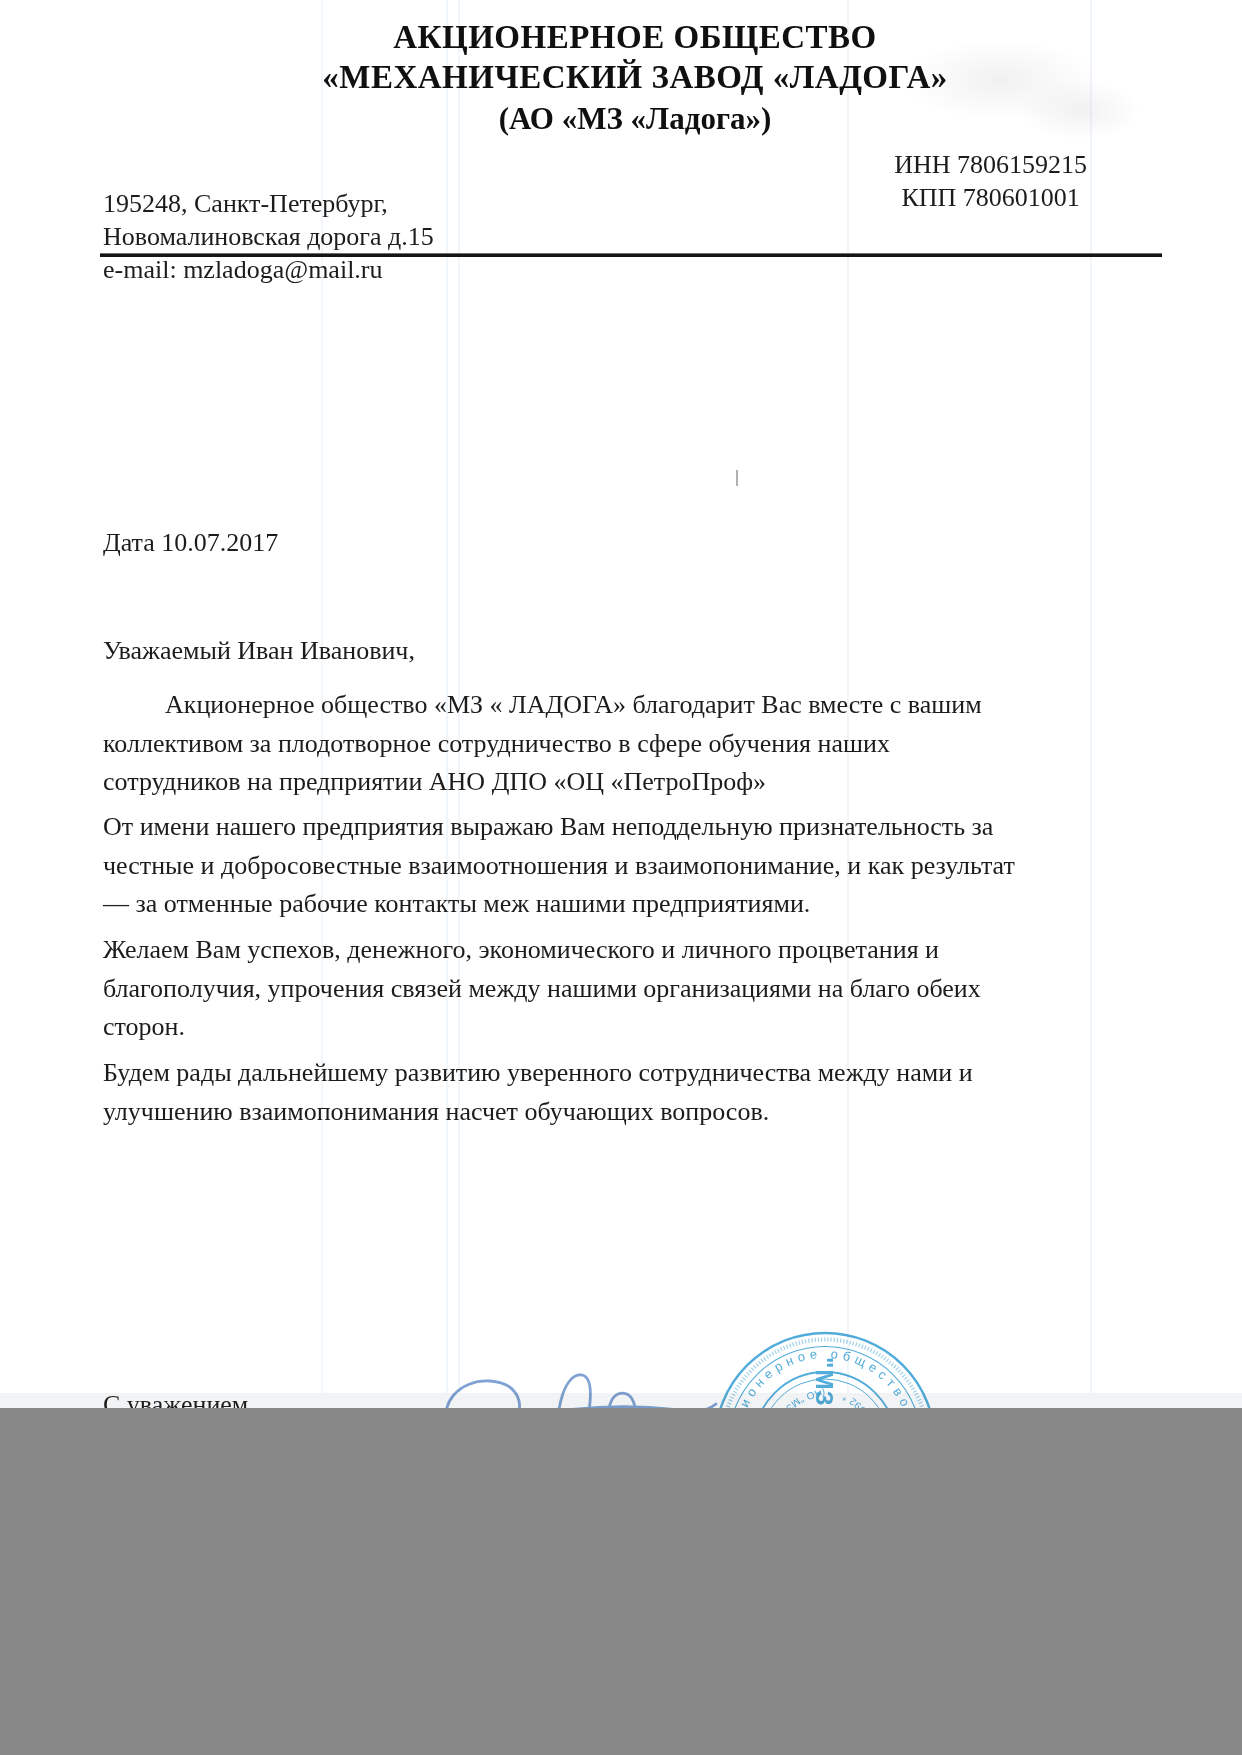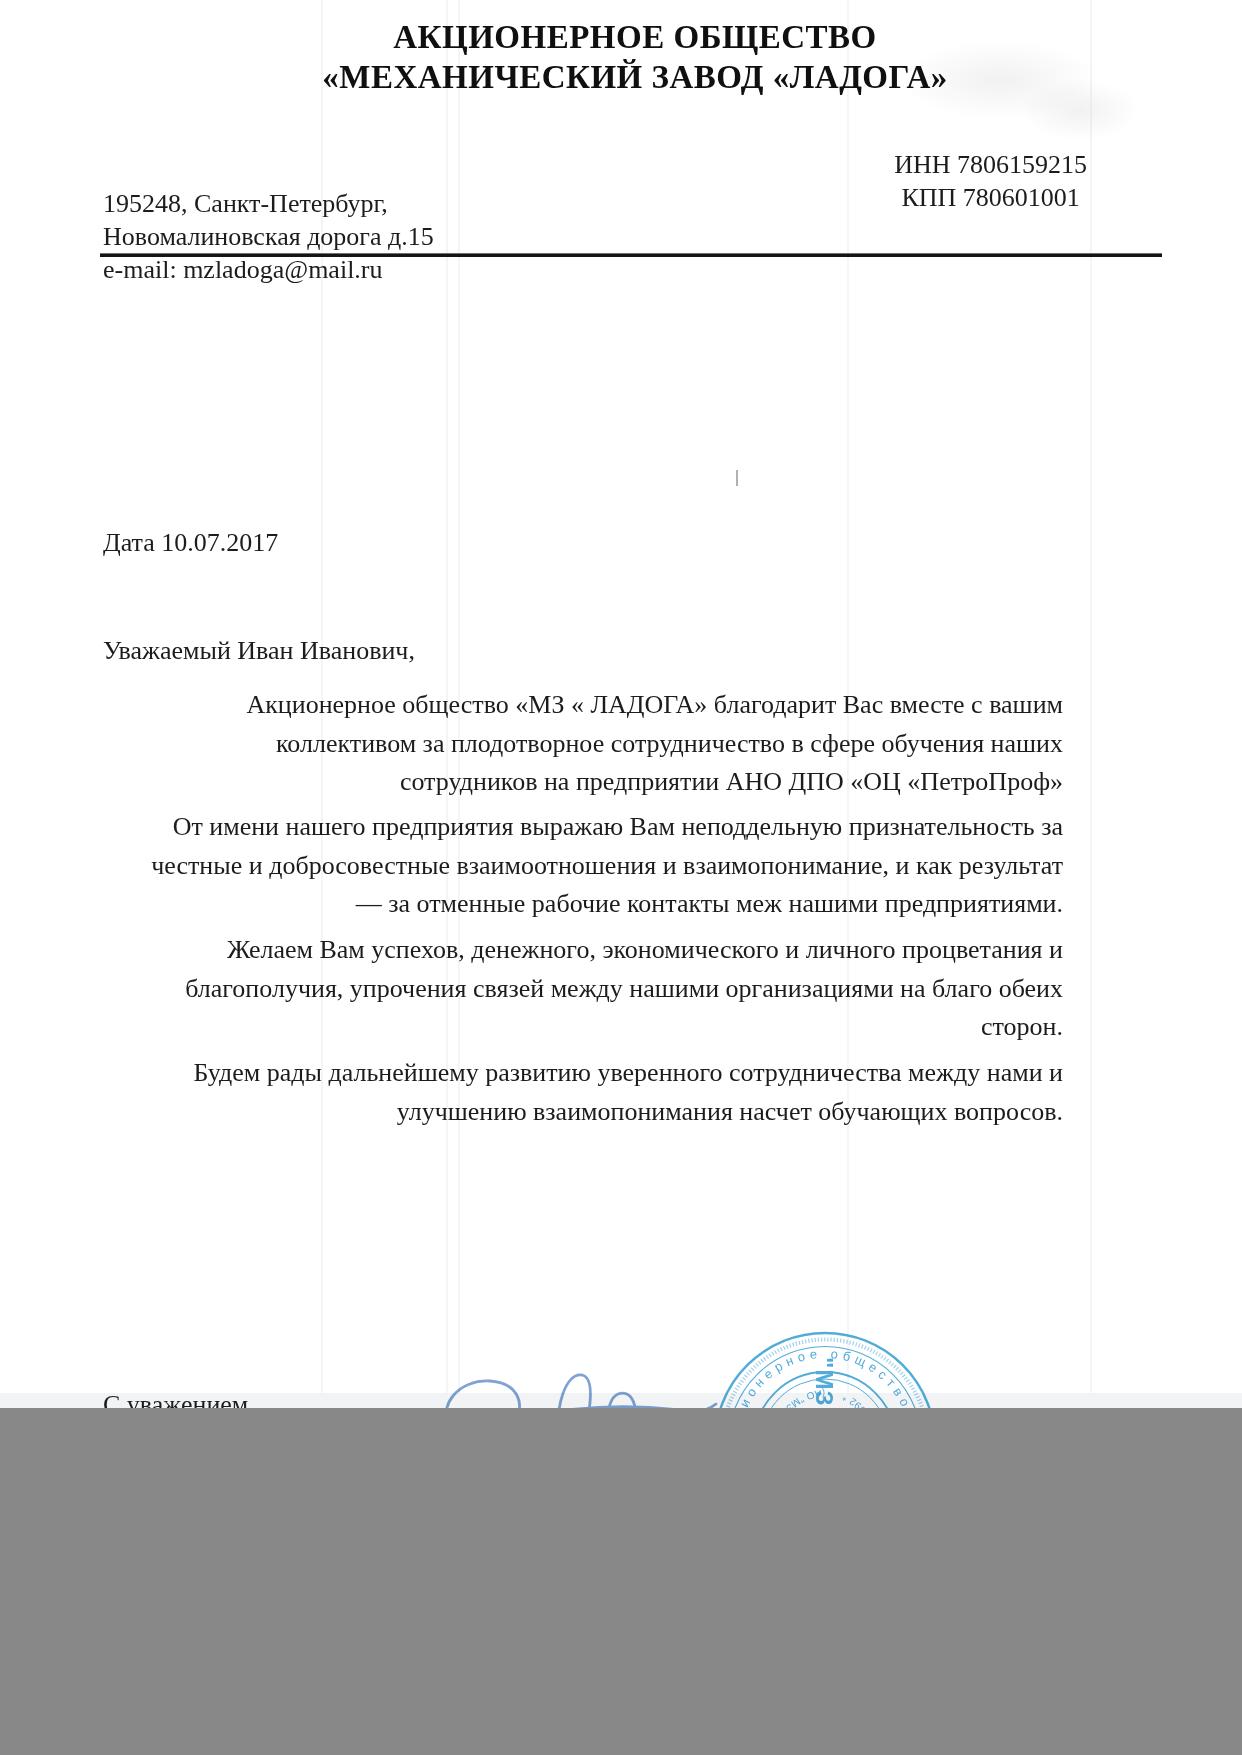--- a/index.html
+++ b/index.html
@@ -23,21 +23,21 @@
   .title-line2{font-size:33px;font-weight:bold;line-height:42px;letter-spacing:.5px;color:#101010;}
   .title-line3{font-size:31px;font-weight:bold;line-height:42px;color:#101010;}
   .addr-block{position:absolute;left:103px;top:144px;font-size:26px;line-height:33px;white-space:nowrap;margin-top:43px;}
   .codes-block{position:absolute;right:155px;top:148px;font-size:26px;line-height:33px;text-align:center;white-space:nowrap;}
   .header-rule{position:absolute;left:100px;top:253px;width:1062px;height:3px;background:#151515;border-top:1px solid #6f6f6f;}
 
   
   .recipient{position:absolute;right:214px;top:418px;font-size:26px;line-height:38px;white-space:nowrap;}
   .date-line{position:absolute;left:103px;top:524px;font-size:26px;line-height:38px;white-space:nowrap;}
   .salutation{position:absolute;left:103px;top:632px;font-size:26px;line-height:38px;white-space:nowrap;}
-  .para{position:absolute;left:103px;width:960px;font-size:26px;line-height:38.5px;text-align:right;}
+  .para{position:absolute;left:103px;width:960px;font-size:26px;line-height:38.5px;}
   .para .line{white-space:nowrap;}
   .para .line.indent{padding-left:62px;}
   .para-1{top:686px;}
   .para-2{top:808px;}
   .para-3{top:931px;}
   .para-4{top:1054px;}
 
   
   .closing{position:absolute;left:103px;top:1386px;font-size:26px;line-height:38px;white-space:nowrap;}
   .signer-title{position:absolute;left:113px;top:1448px;font-size:26px;line-height:38px;white-space:nowrap;}
@@ -59,20 +59,21 @@
   <div class="scan-vline" style="left:847px"></div>
   <div class="scan-vline" style="left:1090px"></div>
   <div class="scan-smudge" style="left:900px;top:40px;width:200px;height:80px;"></div>
   <div class="scan-smudge" style="left:1020px;top:80px;width:120px;height:60px;"></div>
   <div class="scan-tick" style="left:736px;top:470px;"></div>
   <div class="scan-bottom-band"></div>
 
   <div class="title-block">
     <div class="title-line1">АКЦИОНЕРНОЕ ОБЩЕСТВО</div>
     <div class="title-line2">«МЕХАНИЧЕСКИЙ ЗАВОД «ЛАДОГА»</div>
+    <div class="title-line3">(АО «МЗ «Ладога»)</div>
   </div>
 
   <div class="addr-block">
     <div>195248, Санкт-Петербург,</div>
     <div>Новомалиновская дорога д.15</div>
     <div>e-mail: mzladoga@mail.ru</div>
   </div>
 
   <div class="codes-block">
     <div>ИНН 7806159215</div>

